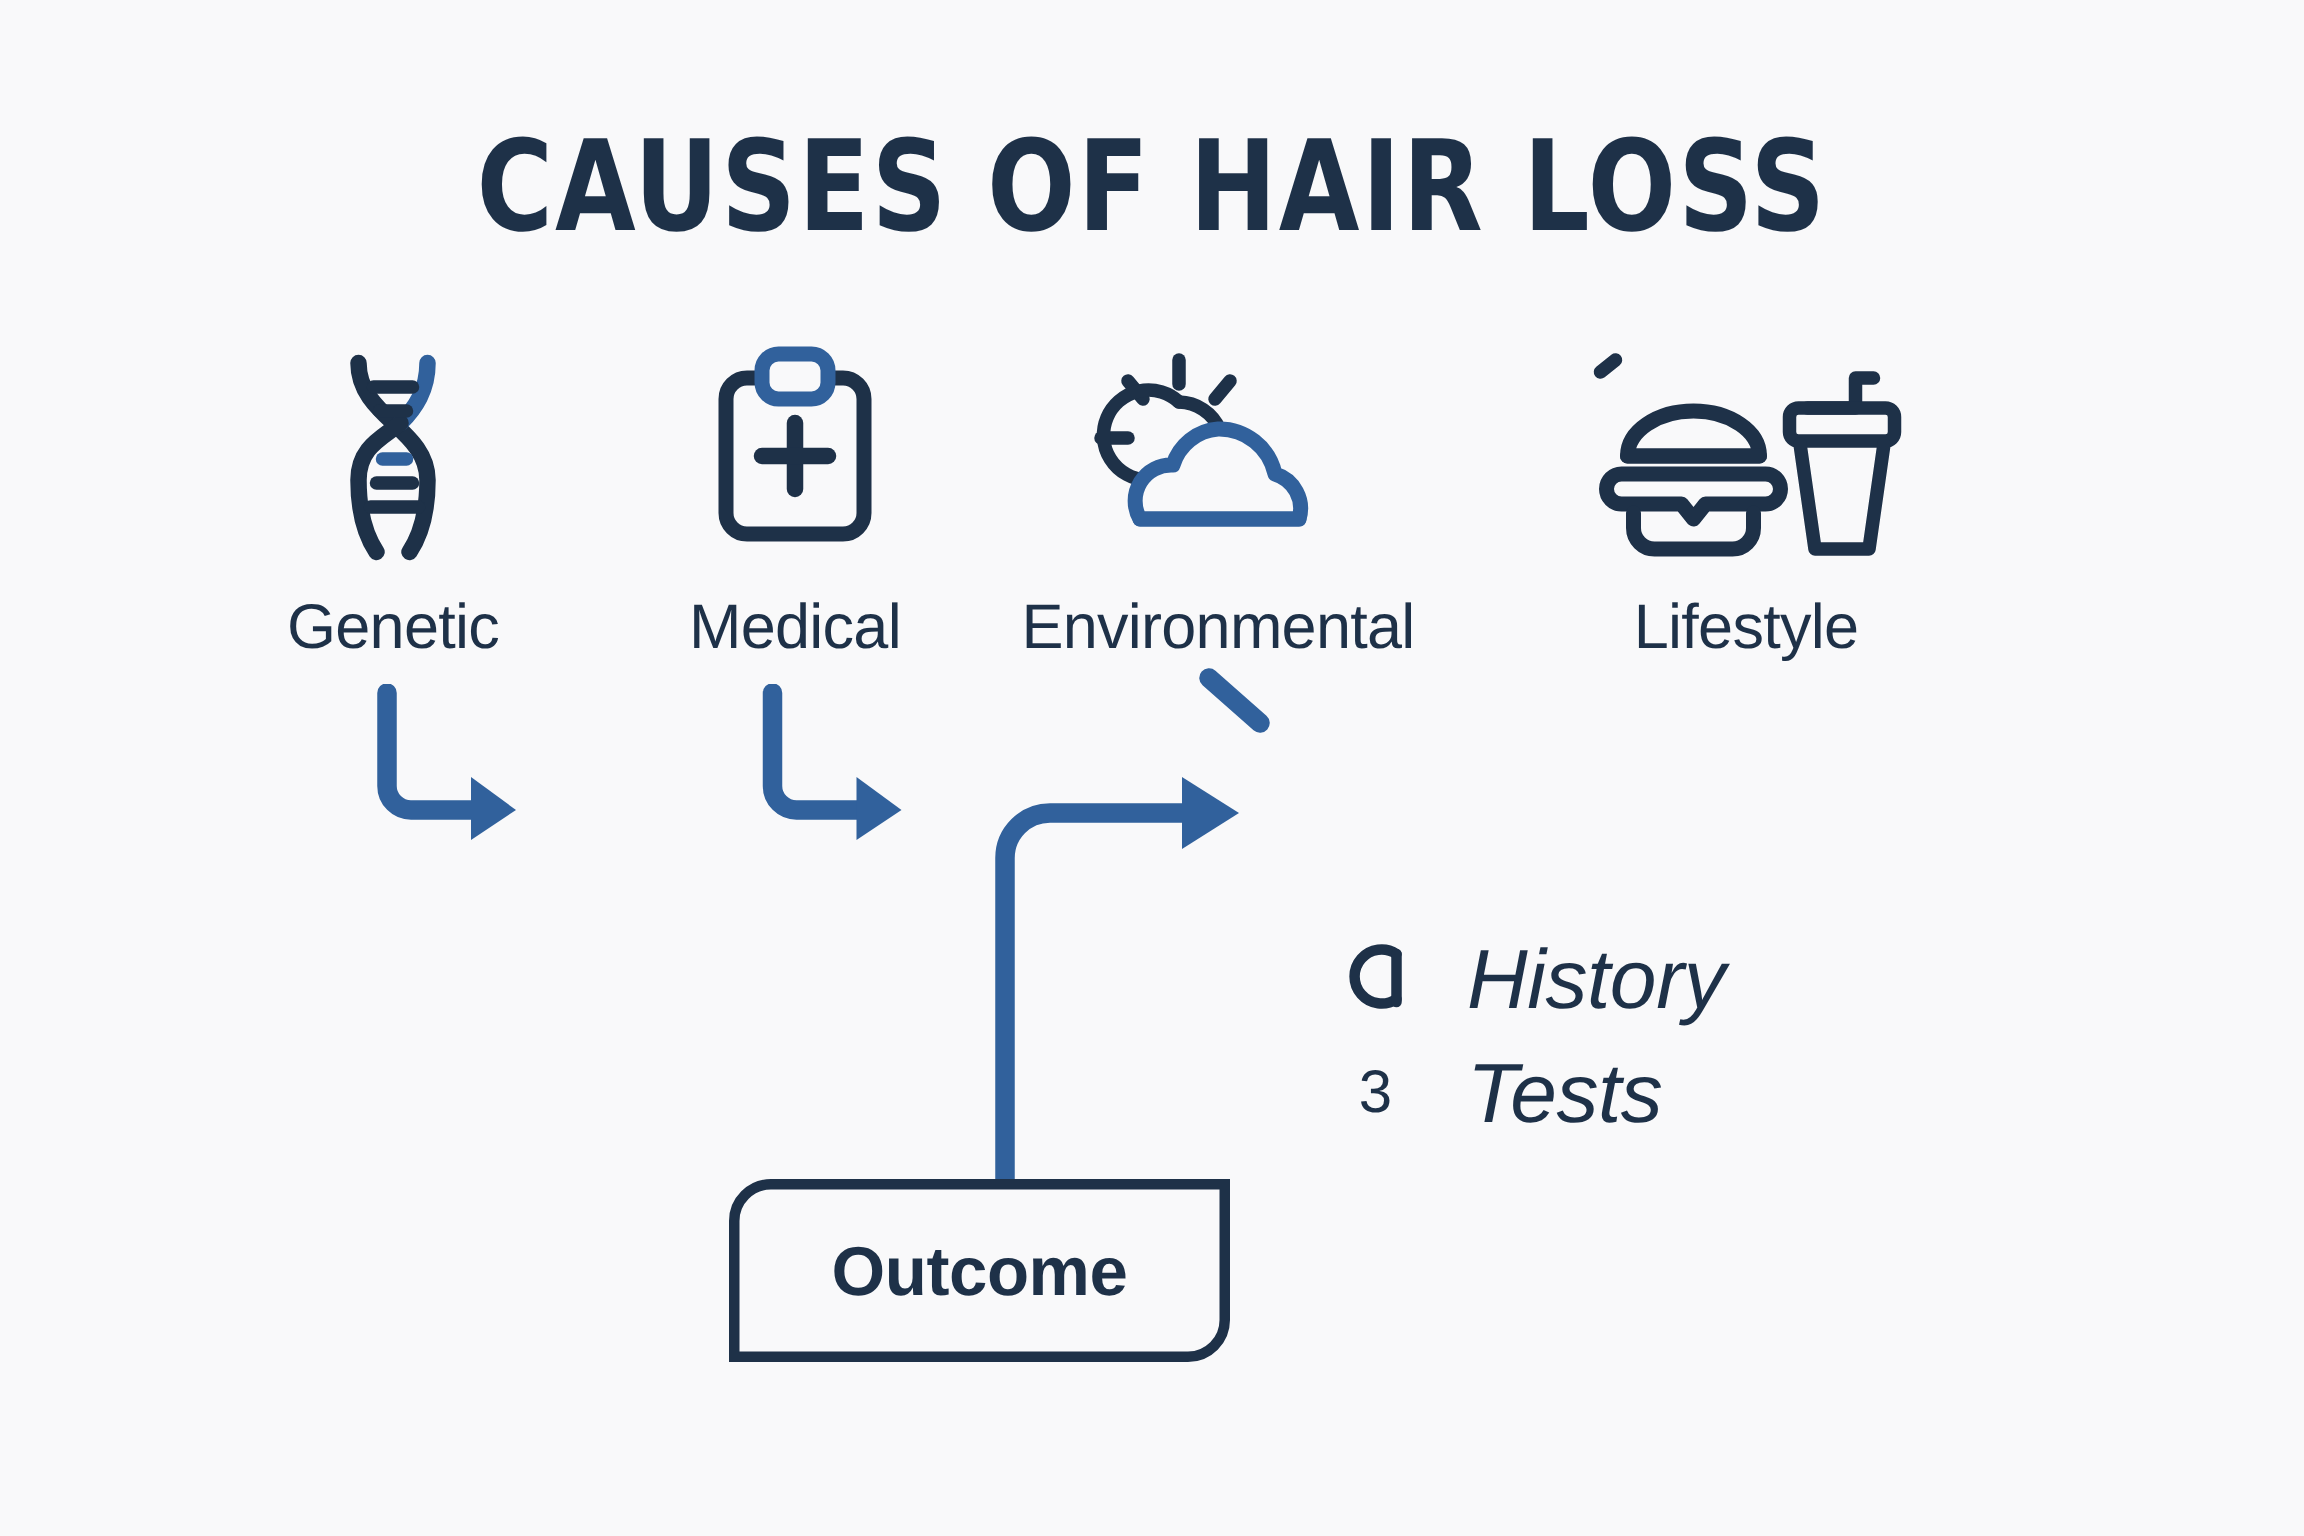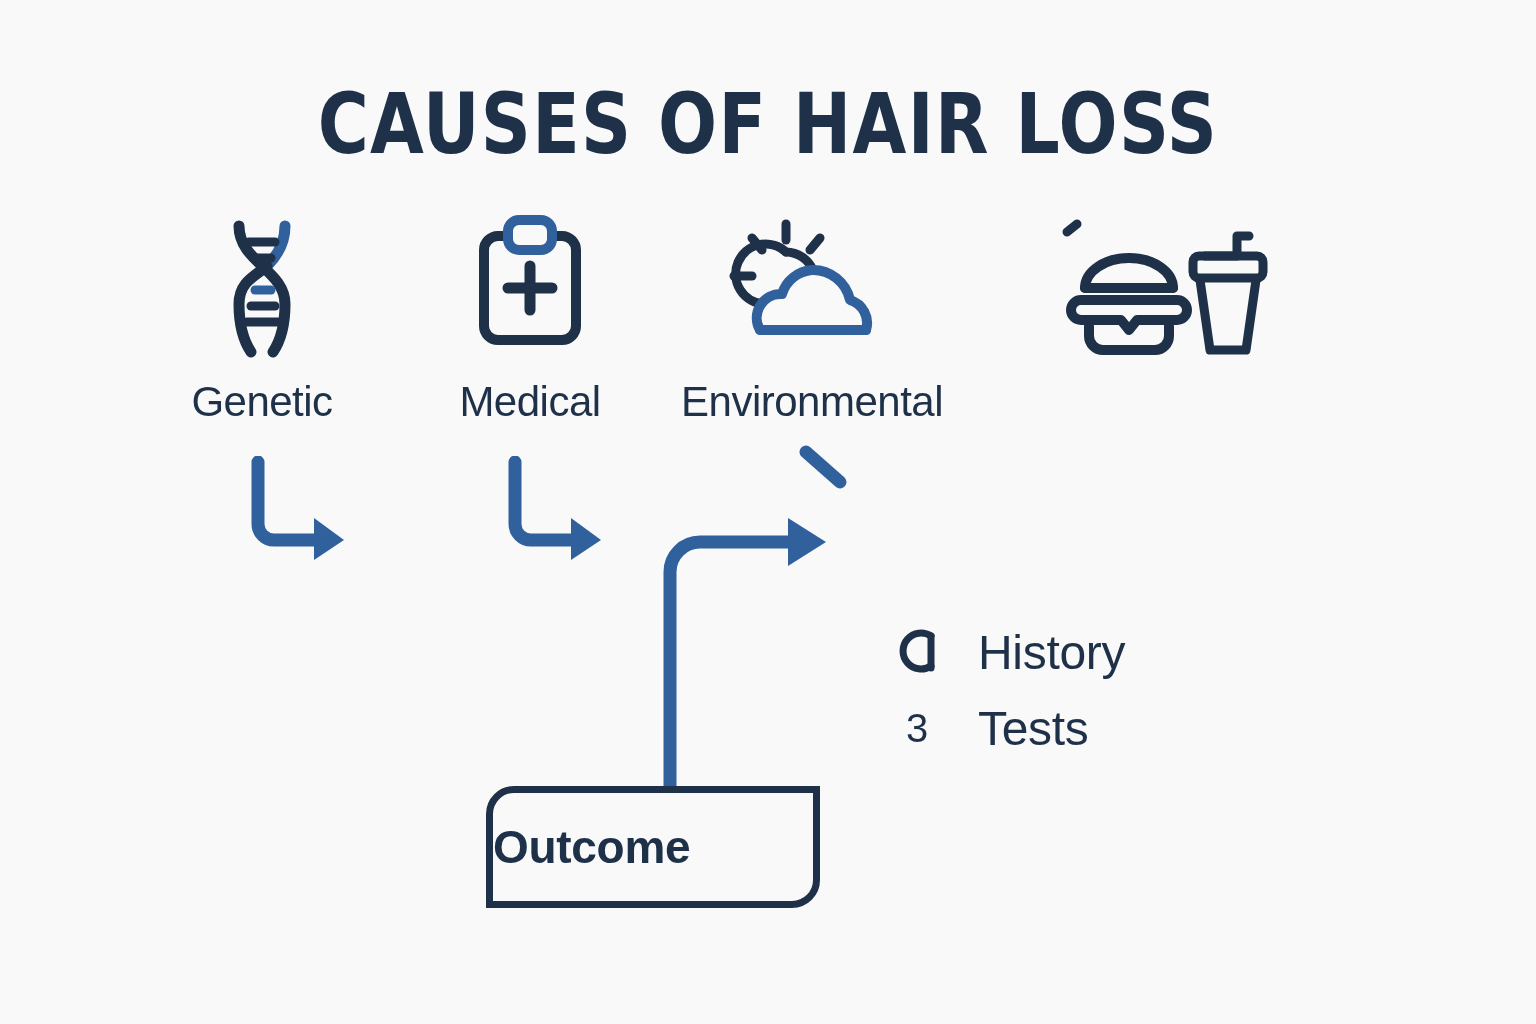--- a/index.html
+++ b/index.html
@@ -36,21 +36,21 @@
     color: #1e3148;
     line-height: 1;
     transform: scaleX(0.92);
     transform-origin: 768px 50%;
     white-space: nowrap;
   }
 
   
   .cause {
     position: absolute;
-    top: 214px;
+    top: 230px;
     width: 300px;
     text-align: center;
   }
   .cause .icon-wrap {
     height: 148px;
     display: flex;
     align-items: flex-end;
     justify-content: center;
   }
   .cause .cause-label {
@@ -115,40 +115,41 @@
     flex: 0 0 66px;
   }
   .dx-num {
     font-size: 40px;
     color: #1e3148;
     text-align: center;
     width: 66px;
     flex: 0 0 66px;
   }
   .dx-text {
-    font-size: 48px;
+    font-size: 56px;
     color: #1e3148;
     letter-spacing: -0.3px;
     padding-left: 28px;
     white-space: nowrap;
+    font-style: italic;
   }
 
   
   #outcome-box {
     position: absolute;
     left: 486px;
     top: 786px;
     width: 334px;
     height: 122px;
     border: 7px solid #1e3148;
     border-radius: 28px 0 28px 0;
     background: transparent;
     display: flex;
     align-items: center;
-    justify-content: flex-start;
+    justify-content: center;
     box-sizing: border-box;
   }
   #outcome-label {
     font-size: 46px;
     font-weight: 700;
     color: #1e3148;
     letter-spacing: -0.3px;
   }
 </style>
 </head>
@@ -208,20 +209,21 @@
         <path d="M8 18 L18 10" stroke="#1e3148" stroke-width="9" stroke-linecap="round"></path>
         <path d="M26 74 A44 30 0 0 1 114 74 Z" fill="none" stroke="#1e3148" stroke-width="10" stroke-linejoin="round"></path>
         <path d="M26 74 L114 74" stroke="#1e3148" stroke-width="10" stroke-linecap="round"></path>
         <path d="M22 86 L118 86 A10 10 0 0 1 118 106 L78 106 L70 116 L62 106 L22 106 A10 10 0 0 1 22 86 Z" fill="none" stroke="#1e3148" stroke-width="10" stroke-linejoin="round"></path>
         <path d="M30 112 L30 122 A14 14 0 0 0 44 136 L96 136 A14 14 0 0 0 110 122 L110 112" stroke="#1e3148" stroke-width="10" stroke-linecap="round"></path>
         <path d="M146 42 L178 42 L178 22 L190 22" stroke="#1e3148" stroke-width="9" stroke-linecap="round" stroke-linejoin="round"></path>
         <rect x="134" y="42" width="70" height="22" rx="6" stroke="#1e3148" stroke-width="9" fill="none"></rect>
         <path d="M141 66 L151 136 L187 136 L197 66" stroke="#1e3148" stroke-width="9" stroke-linejoin="round" stroke-linecap="round"></path>
       </svg>
     </div>
+    <div class="cause-label">Lifestyle</div>
   </div>
 
   <div class="elbow-arrow" id="arrow-genetic">
     <svg width="110" height="110" viewBox="0 0 110 110" fill="none">
       <path d="M10 6 L10 68 A16 16 0 0 0 26 84 L72 84" stroke="#31619c" stroke-width="13" stroke-linecap="round" stroke-linejoin="round"></path>
       <path d="M66 62 L96 84 L66 104 Z" fill="#31619c"></path>
     </svg>
   </div>
 
   <div class="elbow-arrow" id="arrow-medical">

